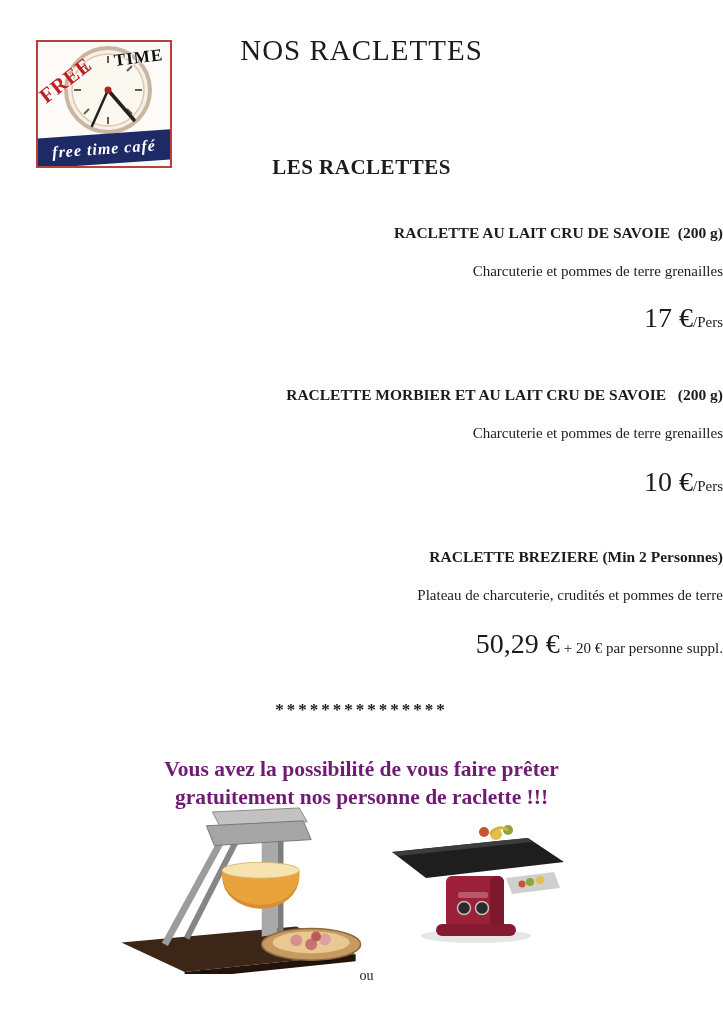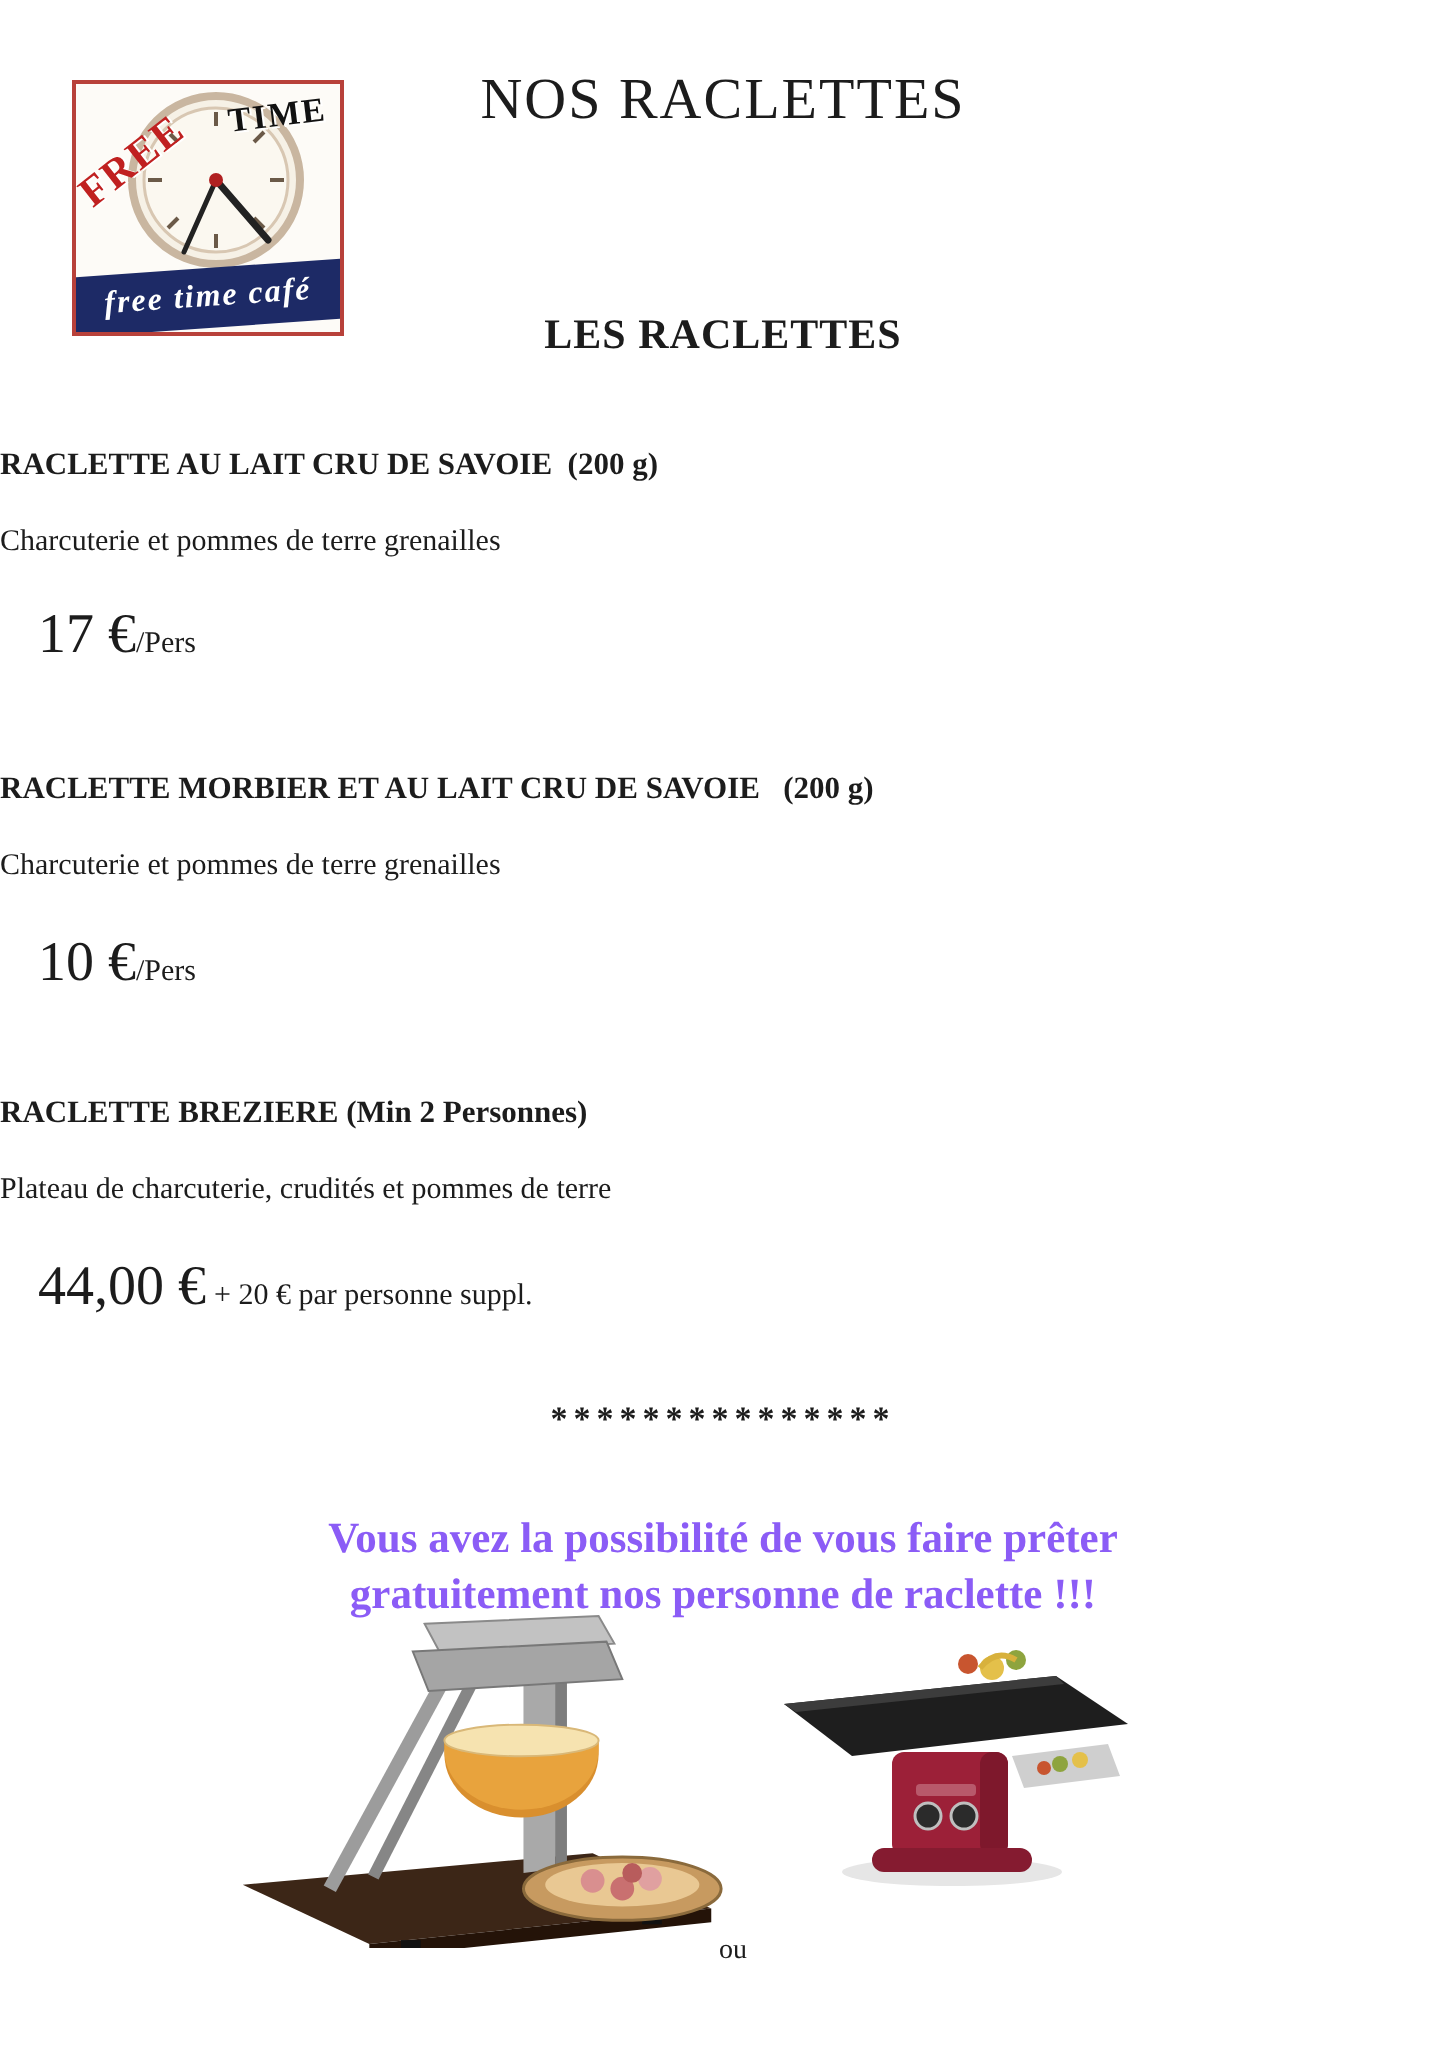--- a/index.html
+++ b/index.html
@@ -84,21 +84,21 @@
     letter-spacing: 1px;
   }
   .section-heading {
     margin: 12px;
     margin-top: 88px;
     text-align: center;
     font-size: 21px;
     font-weight: bold;
     letter-spacing: 0.5px;
   }
-  .menu-item { text-align: left; }
+  .menu-item { text-align: right; }
   .menu-item .item-name {
     font-weight: bold;
     font-size: 15.5px;
     white-space: pre-wrap;
   }
   .menu-item .item-desc {
     margin-top: 21px;
     font-size: 15px;
   }
   .menu-item .item-price { margin-top: 22px; padding-left: 19px; }
@@ -115,21 +115,21 @@
     font-weight: bold;
     font-size: 17px;
     letter-spacing: 3px;
   }
   .notice {
     margin-top: 36px;
     text-align: center;
     font-weight: bold;
     font-size: 21.5px;
     line-height: 1.3;
-    color: #8b5cf6;
+    color: #701a75;
   }
 
   
   .img-traditional {
     position: absolute;
     top: 806px;
     left: 112px;
     width: 255px;
     height: 168px;
   }
@@ -195,21 +195,21 @@
     <div class="item-desc">Charcuterie et pommes de terre grenailles</div>
     <div class="item-price">
       <span class="price-amount">10 €</span><span class="price-suffix">/Pers</span>
     </div>
   </div>
 
   <div class="menu-item item-3">
     <div class="item-name">RACLETTE BREZIERE (Min 2 Personnes)</div>
     <div class="item-desc">Plateau de charcuterie, crudités et pommes de terre</div>
     <div class="item-price">
-      <span class="price-amount">44,00 €</span>
+      <span class="price-amount">50,29 €</span>
       <span class="price-suffix">+ 20 € par personne suppl.</span>
     </div>
   </div>
 
   <div class="stars">***************</div>
 
   <div class="notice">
     <div>Vous avez la possibilité de vous faire prêter</div>
     <div>gratuitement nos personne de raclette !!!</div>
   </div>

